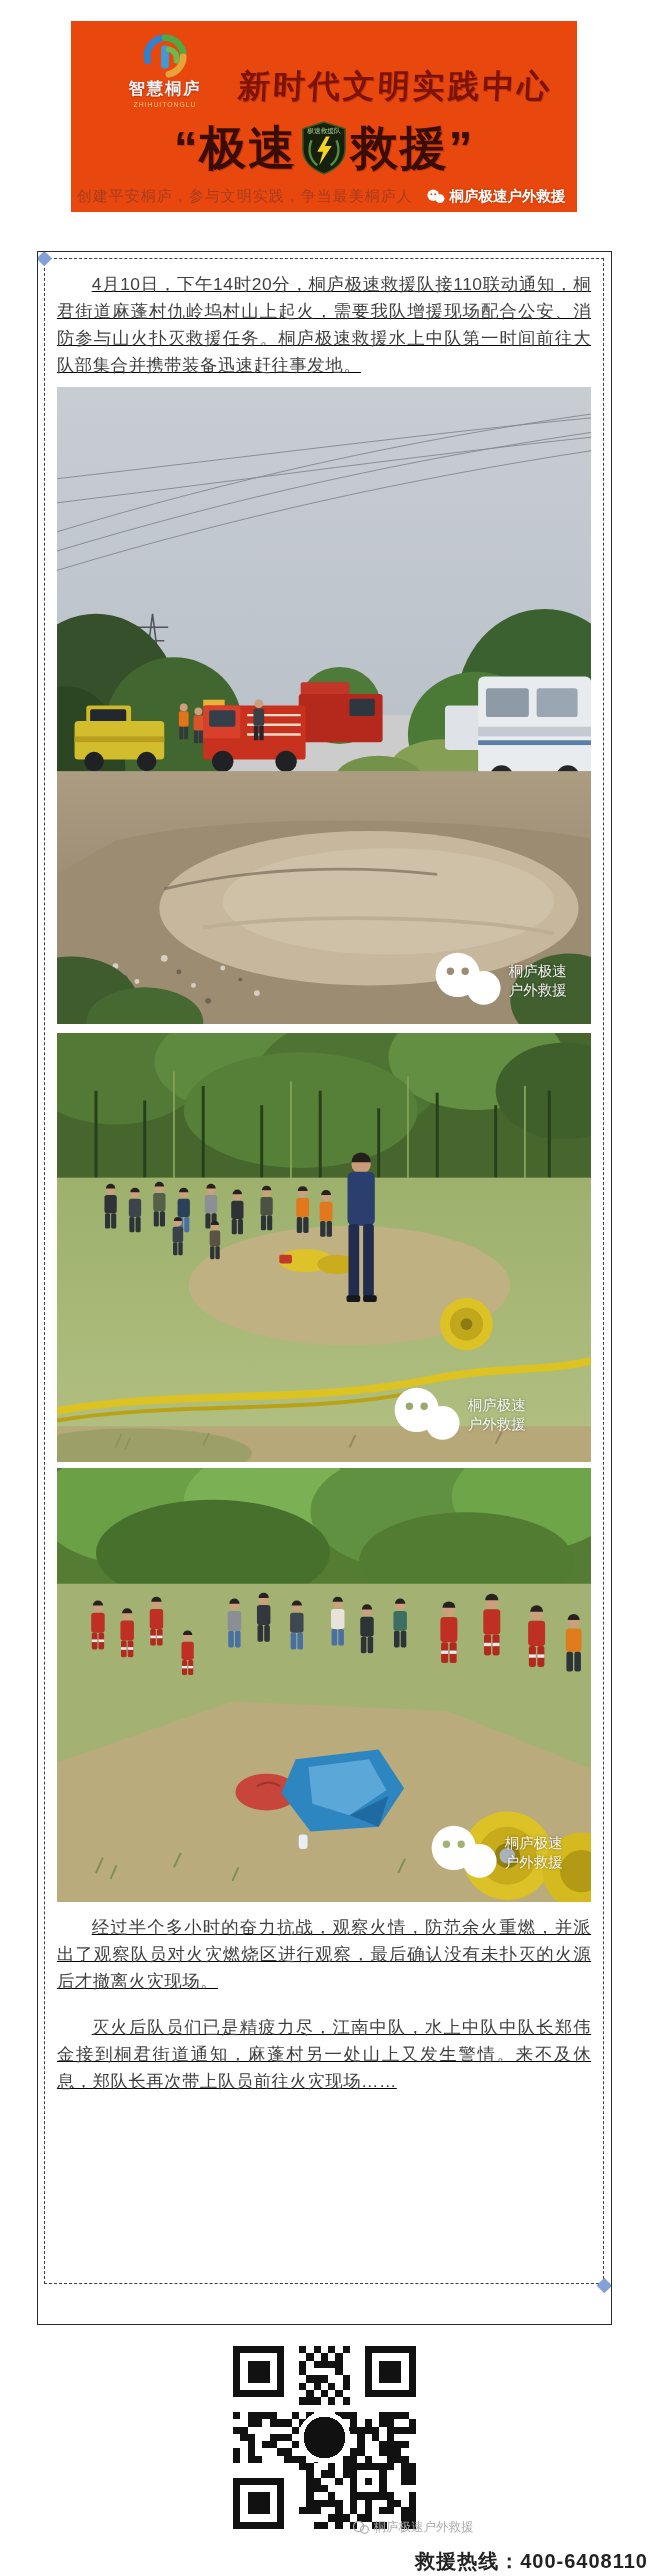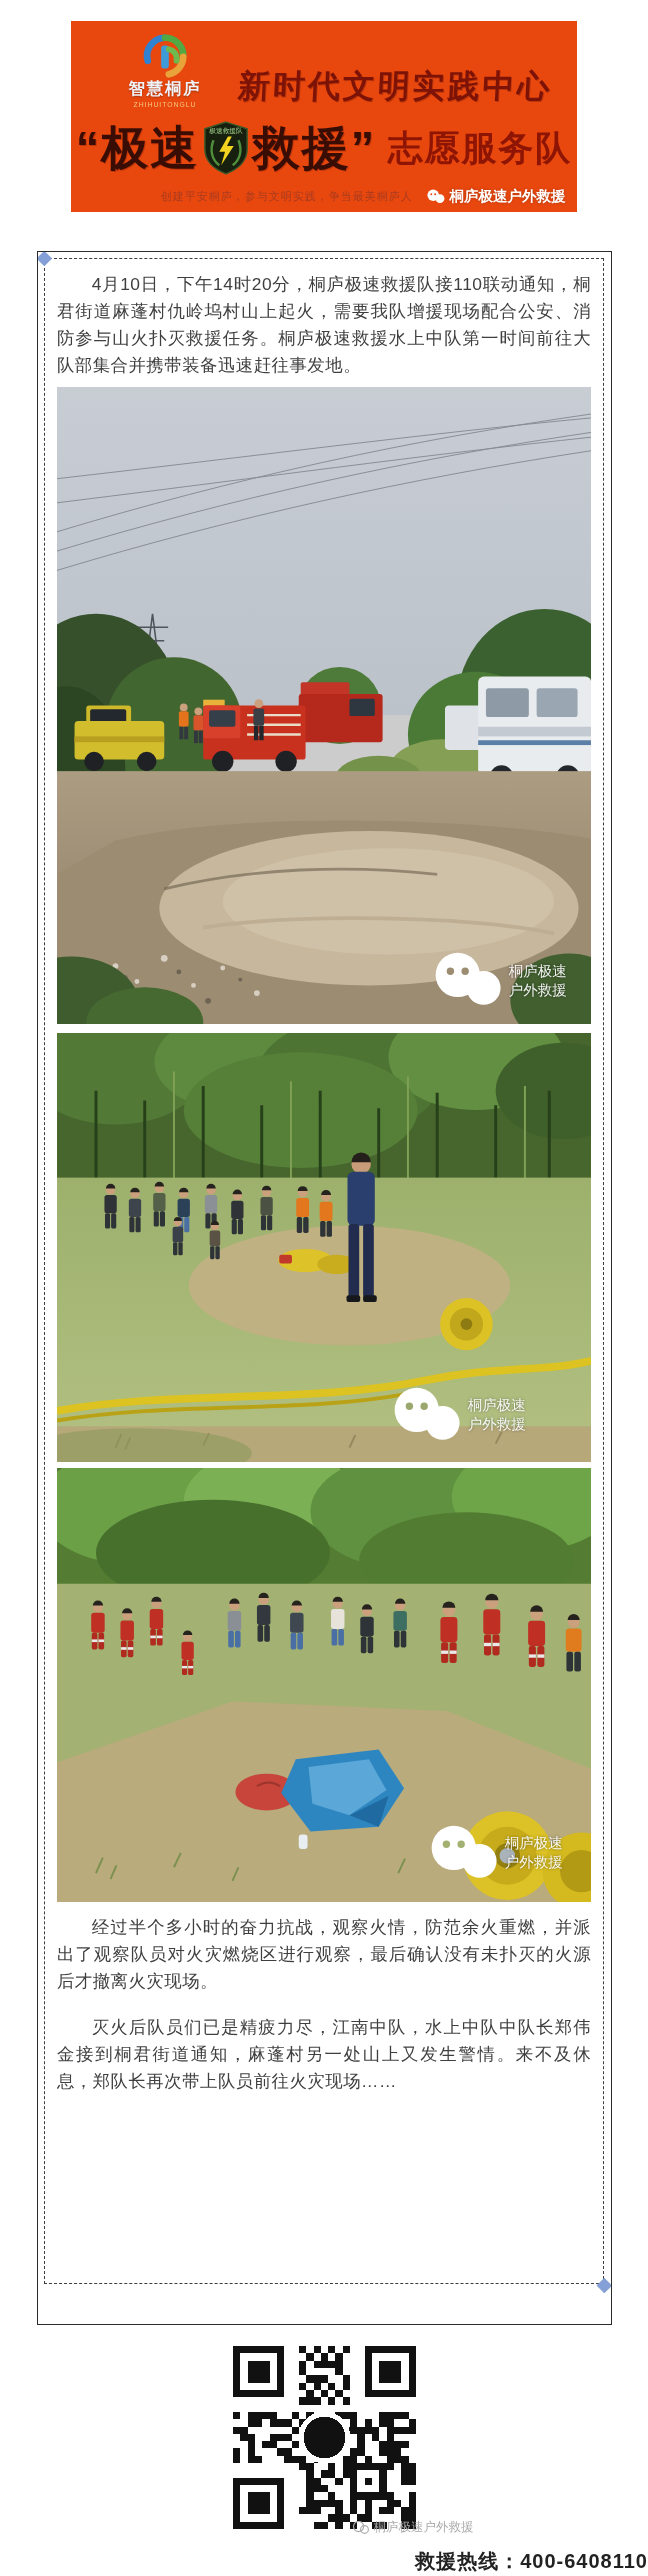--- a/index.html
+++ b/index.html
@@ -13,27 +13,27 @@
   .logo-title{font-size:16.4px;font-weight:bold;color:#eef4fa;letter-spacing:1.9px;margin-top:-1.9px;
               text-shadow:0 1px 1.9px rgba(80,20,0,.45);}
   .logo-sub{font-size:6.8px;color:#f6c97e;letter-spacing:1px;margin-top:1px;}
   .org-title{position:absolute;left:152px;right:9.6px;top:44px;text-align:center;font-size:32px;font-weight:900;
              color:#7d1206;letter-spacing:2.9px;transform:skewX(-3deg);text-shadow:1px 1px 0 rgba(90,10,0,.3);}
   .banner-main{position:absolute;left:0;right:0;top:96px;display:flex;align-items:center;justify-content:center;}
   .team-big{font-size:47px;font-weight:900;color:#3a0d04;letter-spacing:1.9px;text-shadow:1px 1px 0 rgba(120,20,0,.35);}
   .badge{margin:0 2.9px;}
   .team-suffix{font-size:35px;font-weight:900;color:#8e1404;margin-left:11.6px;letter-spacing:1.9px;}
   .banner-bottom{position:absolute;right:11.6px;bottom:5.8px;display:flex;align-items:center;gap:13.5px;}
-  .slogan{font-size:11px;color:#a83b20;letter-spacing:1px;}
+  .slogan{font-size:15px;color:#a83b20;letter-spacing:1px;}
   .banner-wm{display:flex;align-items:center;gap:3.9px;color:#ffffff;font-size:14.5px;font-weight:bold;
              text-shadow:0 0 2.9px rgba(90,20,0,.4);}
 
   
   .article-box{width:575px;height:2074px;margin:39px auto 0;border:1.9px solid #2b2b2b;box-sizing:border-box;overflow:hidden;}
-  .dashed-box{position:relative;margin:6.8px;border:1.9px dashed #3d3d3d;padding:11.6px 11.6px;min-height:2026px;box-sizing:border-box;}
+  .dashed-box{position:relative;margin:6.8px;border:1.9px dashed #3d3d3d;padding:11.6px 11.6px;min-height:2026px;box-sizing:border-box;text-decoration:underline;}
   .diamond{position:absolute;width:10.6px;height:10.6px;background:#84a0d6;transform:rotate(45deg);}
   .diamond.tl{top:-6.8px;left:-6.8px;}
   .diamond.br{bottom:-6.8px;right:-6.8px;}
   .dashed-box p{margin:0 0 7.7px;font-size:17.4px;line-height:27px;color:#3f3f3f;text-align:justify;text-indent:2em;letter-spacing:0.5px;}
   p.p-last{margin-top:19.3px;}
 
   .photo{position:relative;width:100%;overflow:hidden;margin:1.9px 0 9.6px;background:#ccc;}
   .photo svg{display:block;width:100%;height:100%;}
   .photo1{height:637px;}
   .photo2{height:429px;margin-bottom:5.8px;}
@@ -70,21 +70,20 @@
     <div class="banner-main">
       <span class="team-big">“极速</span>
       <svg class="badge" width="48" height="54" viewBox="0 0 50 56">
         <path d="M25,1 L47,8 V29 C47,43 37,50 25,55 C13,50 3,43 3,29 V8 Z" fill="#17200f" stroke="#3c5a2a" stroke-width="1.5"></path>
         <path d="M12,20 C8,30 10,40 18,46" fill="none" stroke="#4f8f3c" stroke-width="2.5"></path>
         <path d="M38,20 C42,30 40,40 32,46" fill="none" stroke="#4f8f3c" stroke-width="2.5"></path>
         <polygon points="27,16 18,32 24,32 20,46 33,26 26,26 31,16" fill="#f2d31f"></polygon>
         <text x="25" y="12" text-anchor="middle" font-size="7" fill="#9fd08a">极速救援队</text>
       </svg>
       <span class="team-big">救援”</span>
-      <span class="team-suffix">志愿服务队</span>
     </div>
     <div class="banner-bottom">
       <div class="slogan">创建平安桐庐，参与文明实践，争当最美桐庐人</div>
       <div class="banner-wm">
         <svg width="19.3" height="15.4" viewBox="0 0 20 16">
           <circle cx="7.5" cy="6.5" r="6" fill="#ffffff"></circle>
           <circle cx="14.5" cy="10" r="4.6" fill="#ffffff"></circle>
           <circle cx="5.5" cy="5.5" r="1" fill="#e8480e"></circle>
             <circle cx="9.5" cy="5.5" r="1" fill="#e8480e"></circle>
         </svg>

